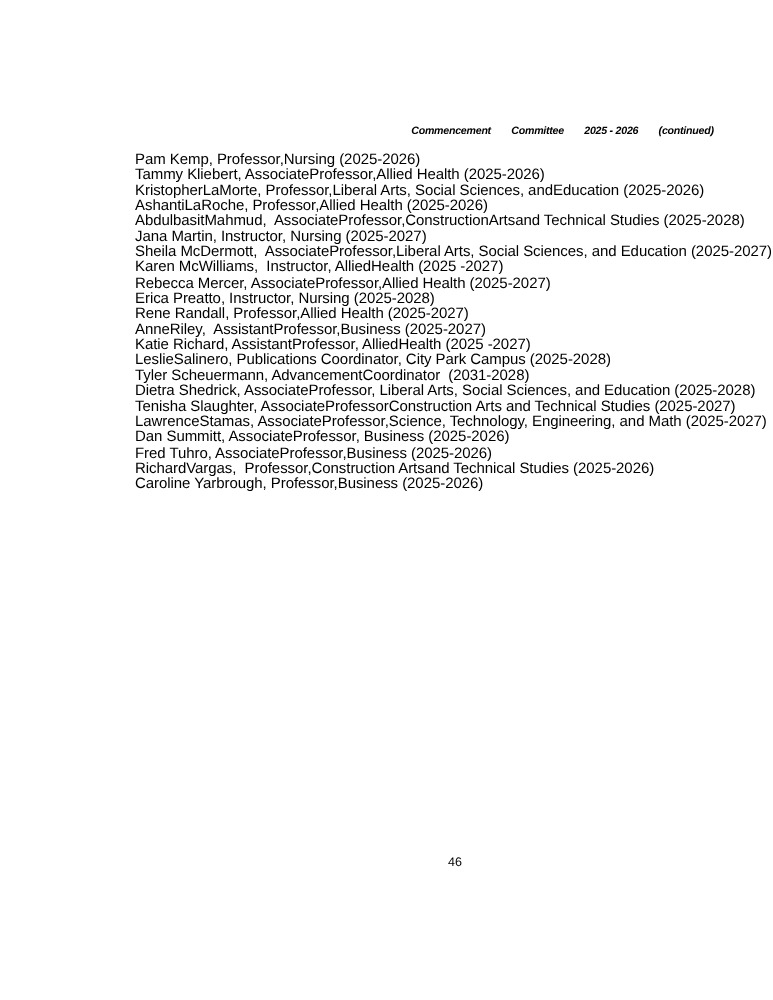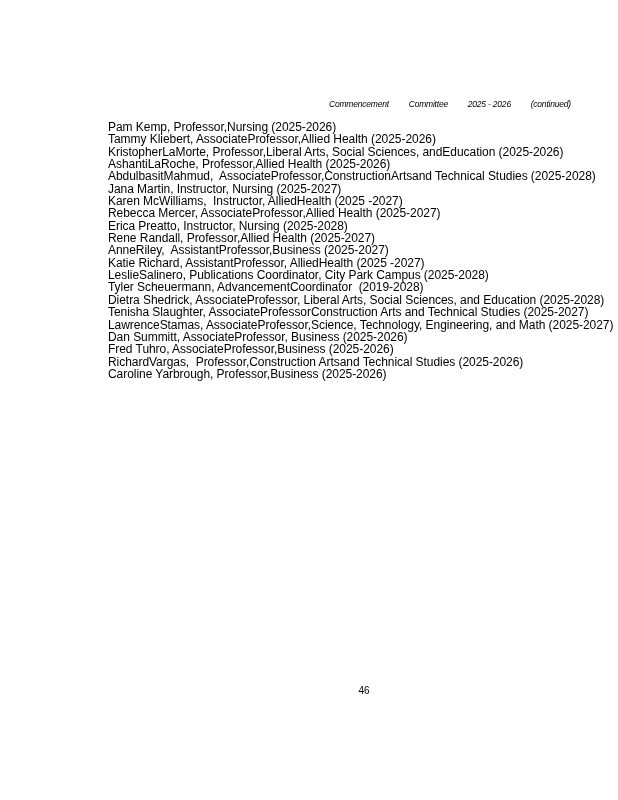--- a/index.html
+++ b/index.html
@@ -19,21 +19,21 @@
   .running-header {
     position: absolute;
     left: 329px;
     top: 99px;
     width: 242px;
     display: flex;
     justify-content: space-between;
     font-size: 8.5px;
     line-height: 11px;
     font-style: italic;
-    font-weight: normal;
+    font-weight: bold;
     white-space: nowrap;
     letter-spacing: -0.2px;
   }
   .member-list {
     position: absolute;
     left: 108px;
     top: 121px;
     width: 490px;
   }
   .member-line {
@@ -64,28 +64,29 @@
     <span>(continued)</span>
   </div>
 
   <div class="member-list">
     <div class="member-line">Pam Kemp, Professor,Nursing (2025-2026)</div>
     <div class="member-line">Tammy Kliebert, AssociateProfessor,Allied Health (2025-2026)</div>
     <div class="member-line">KristopherLaMorte, Professor,Liberal Arts, Social Sciences, andEducation (2025-2026)</div>
     <div class="member-line">AshantiLaRoche, Professor,Allied Health (2025-2026)</div>
     <div class="member-line">AbdulbasitMahmud,  AssociateProfessor,ConstructionArtsand Technical Studies (2025-2028)</div>
     <div class="member-line">Jana Martin, Instructor, Nursing (2025-2027)</div>
+    <div class="member-line">Sheila McDermott,  AssociateProfessor,Liberal Arts, Social Sciences, and Education (2025-2027)</div>
     <div class="member-line">Karen McWilliams,  Instructor, AlliedHealth (2025 -2027)</div>
     <div class="member-line">Rebecca Mercer, AssociateProfessor,Allied Health (2025-2027)</div>
     <div class="member-line">Erica Preatto, Instructor, Nursing (2025-2028)</div>
     <div class="member-line">Rene Randall, Professor,Allied Health (2025-2027)</div>
     <div class="member-line">AnneRiley,  AssistantProfessor,Business (2025-2027)</div>
     <div class="member-line">Katie Richard, AssistantProfessor, AlliedHealth (2025 -2027)</div>
     <div class="member-line">LeslieSalinero, Publications Coordinator, City Park Campus (2025-2028)</div>
-    <div class="member-line">Tyler Scheuermann, AdvancementCoordinator  (2019-2028)</div>
+    <div class="member-line">Tyler Scheuermann, AdvancementCoordinator  (2031-2028)</div>
     <div class="member-line">Dietra Shedrick, AssociateProfessor, Liberal Arts, Social Sciences, and Education (2025-2028)</div>
     <div class="member-line">Tenisha Slaughter, AssociateProfessorConstruction Arts and Technical Studies (2025-2027)</div>
     <div class="member-line">LawrenceStamas, AssociateProfessor,Science, Technology, Engineering, and Math (2025-2027)</div>
     <div class="member-line">Dan Summitt, AssociateProfessor, Business (2025-2026)</div>
     <div class="member-line">Fred Tuhro, AssociateProfessor,Business (2025-2026)</div>
     <div class="member-line">RichardVargas,  Professor,Construction Artsand Technical Studies (2025-2026)</div>
     <div class="member-line">Caroline Yarbrough, Professor,Business (2025-2026)</div>
   </div>
 
   <div class="page-number">46</div>

